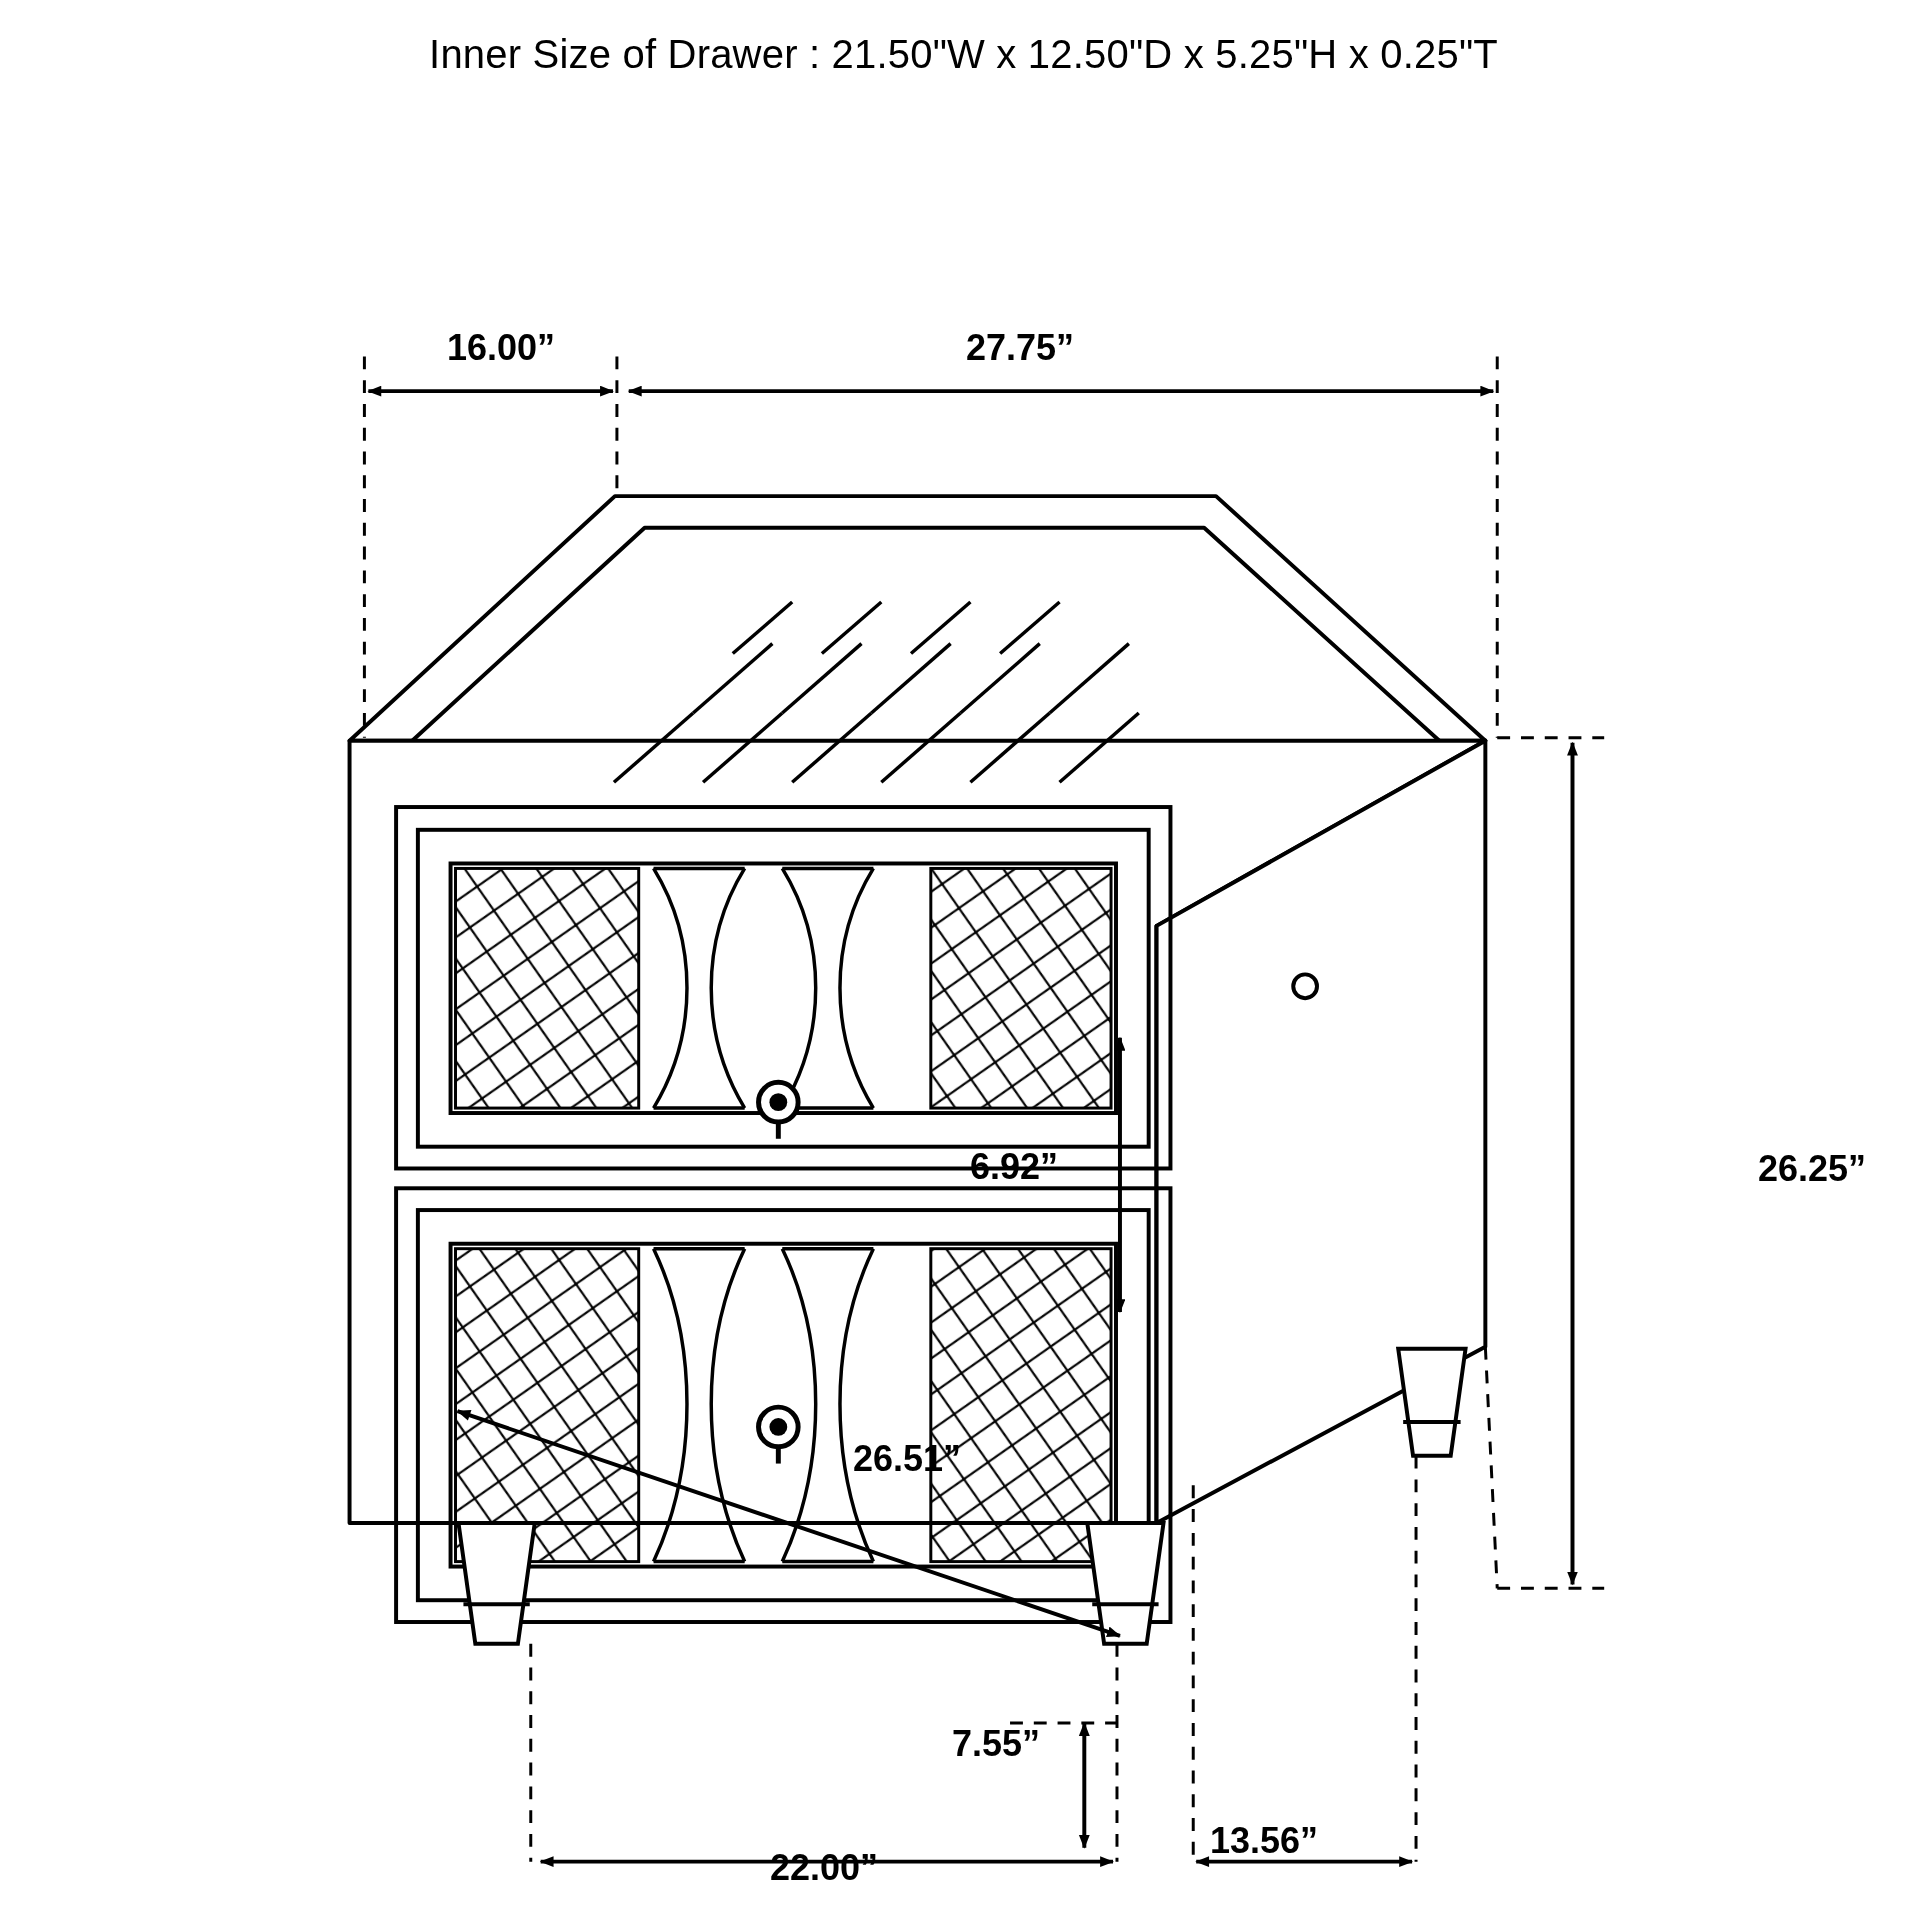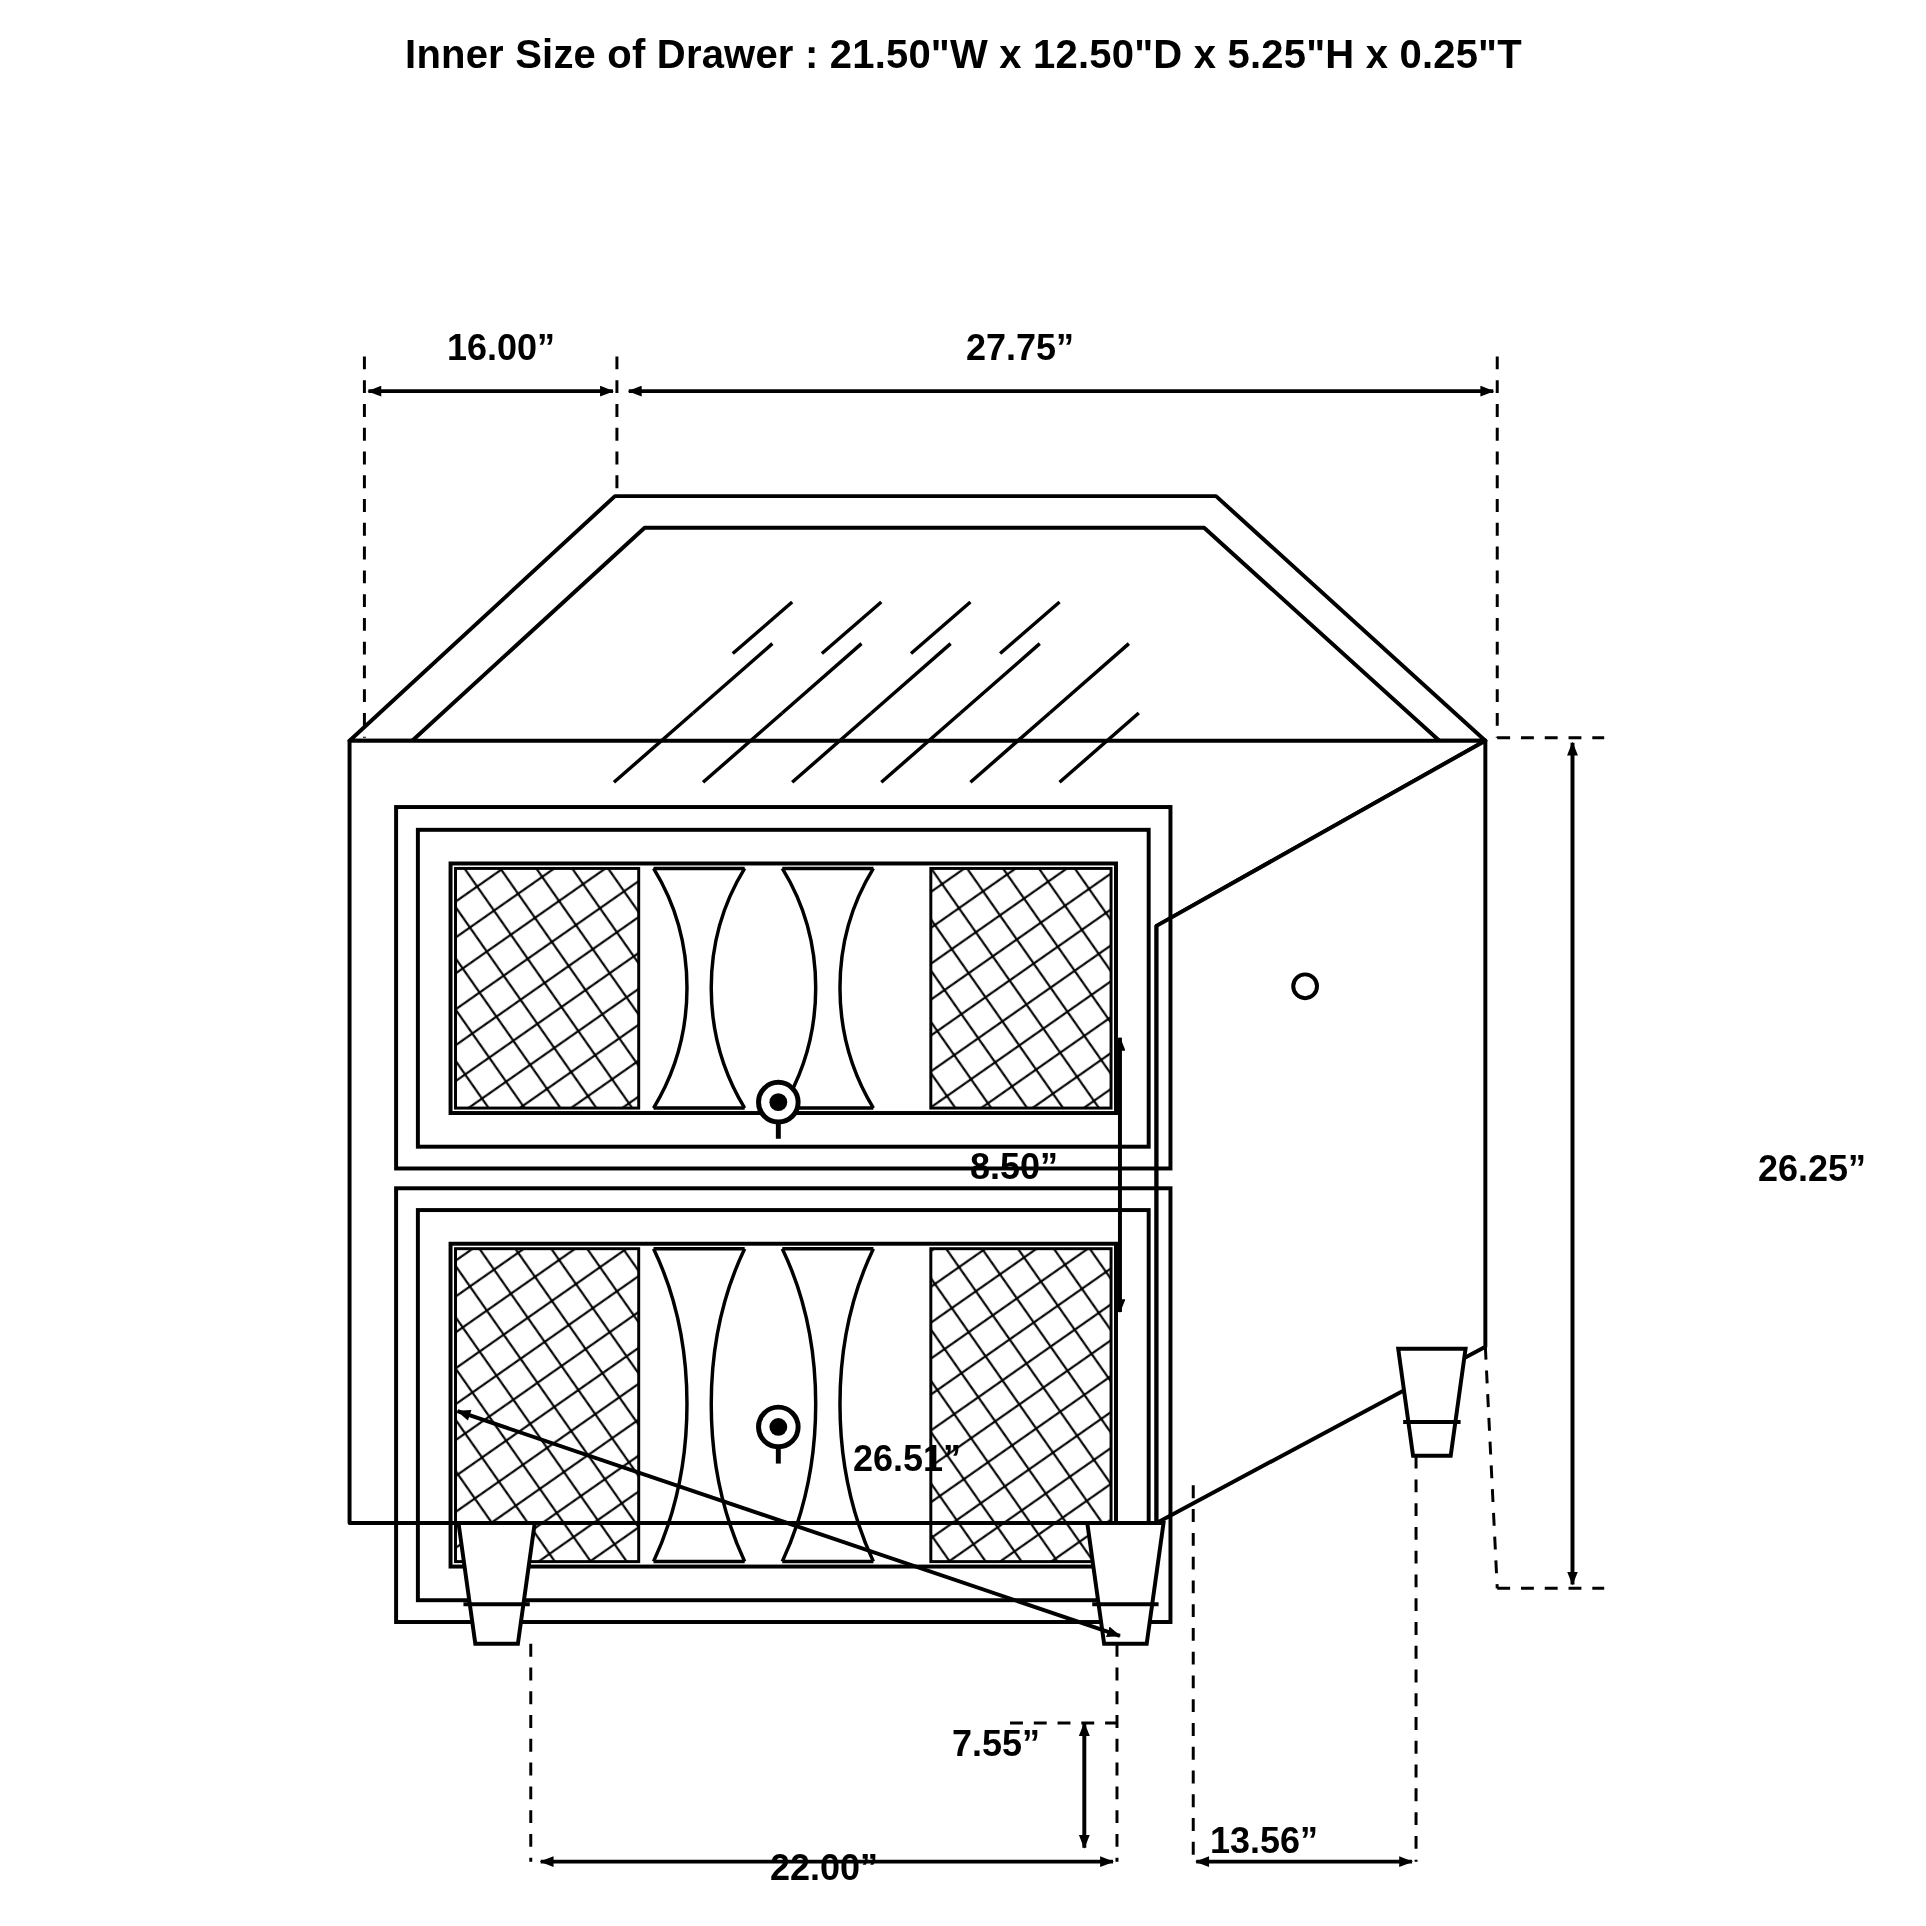--- a/index.html
+++ b/index.html
@@ -1,20 +1,20 @@
 <!DOCTYPE html>
 <html><head>
 <meta charset="utf-8">
 <style>
   html,body{margin:0;padding:0;background:#ffffff;}
   body{width:1927px;height:1927px;position:relative;font-family:"Liberation Sans",sans-serif;overflow:hidden;}
   #stage{position:absolute;left:0;top:0;width:1927px;height:1927px;}
   .title{
     position:absolute;left:0;top:32px;width:1927px;text-align:center;
-    font-size:40px;font-weight:bold;color:#000;letter-spacing:0.2px;
+    font-size:40px;font-weight:normal;color:#000;letter-spacing:0.2px;
   }
   svg{position:absolute;left:0;top:0;width:1927px;height:1927px;}
   .lbl{
     position:absolute;font-size:34px;font-weight:bold;color:#000;white-space:nowrap;
   }
   .lbl.big{font-size:36px;}
 </style>
 </head>
 <body>
 
@@ -154,20 +154,20 @@
       <path d="M1095,1740 L1095,1866" marker-start="url(#arrTail)" marker-end="url(#arrHead)"></path>
       <path d="M1020,1740 L1128,1740" stroke-dasharray="13 11" stroke-width="3"></path>
 
       <path d="M1208,1880 L1426,1880" marker-start="url(#arrTail)" marker-end="url(#arrHead)"></path>
     </g>
   </svg>
 
   <div class="lbl big" style="left:447px;top:327px;">16.00”</div>
   <div class="lbl big" style="left:966px;top:327px;">27.75”</div>
   <div class="lbl big" style="left:1758px;top:1148px;text-align:center;">26.25”</div>
-  <div class="lbl big" style="left:970px;top:1146px;">8.50”</div>
+  <div class="lbl big" style="left:970px;top:1146px;">6.92”</div>
   <div class="lbl big" style="left:853px;top:1438px;">26.51”</div>
   <div class="lbl big" style="left:770px;top:1820px;margin-top:27px;">22.00”</div>
   <div class="lbl big" style="left:952px;top:1723px;">7.55”</div>
   <div class="lbl big" style="left:1210px;top:1820px;">13.56”</div>
 
 </div>
 
 
 </body></html>

